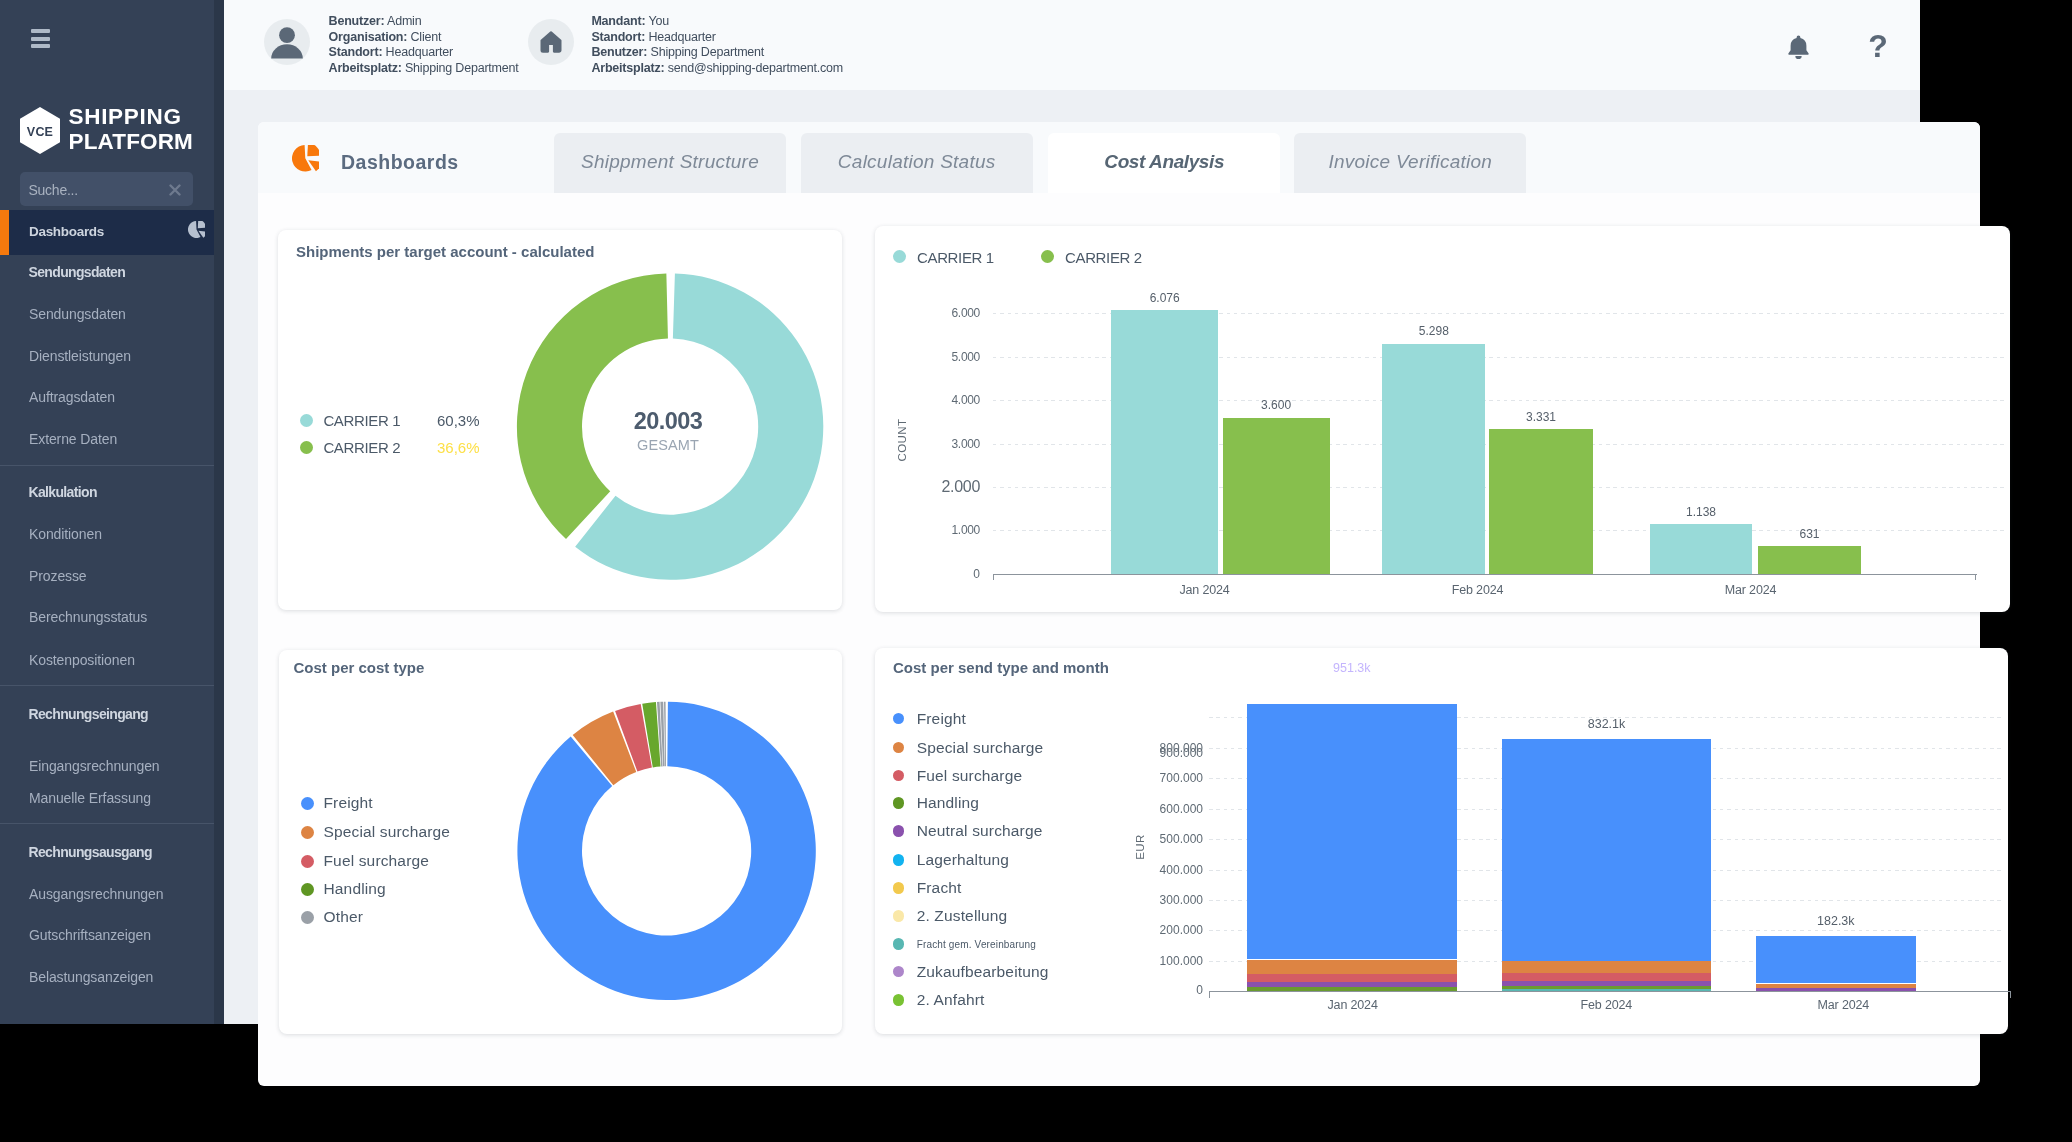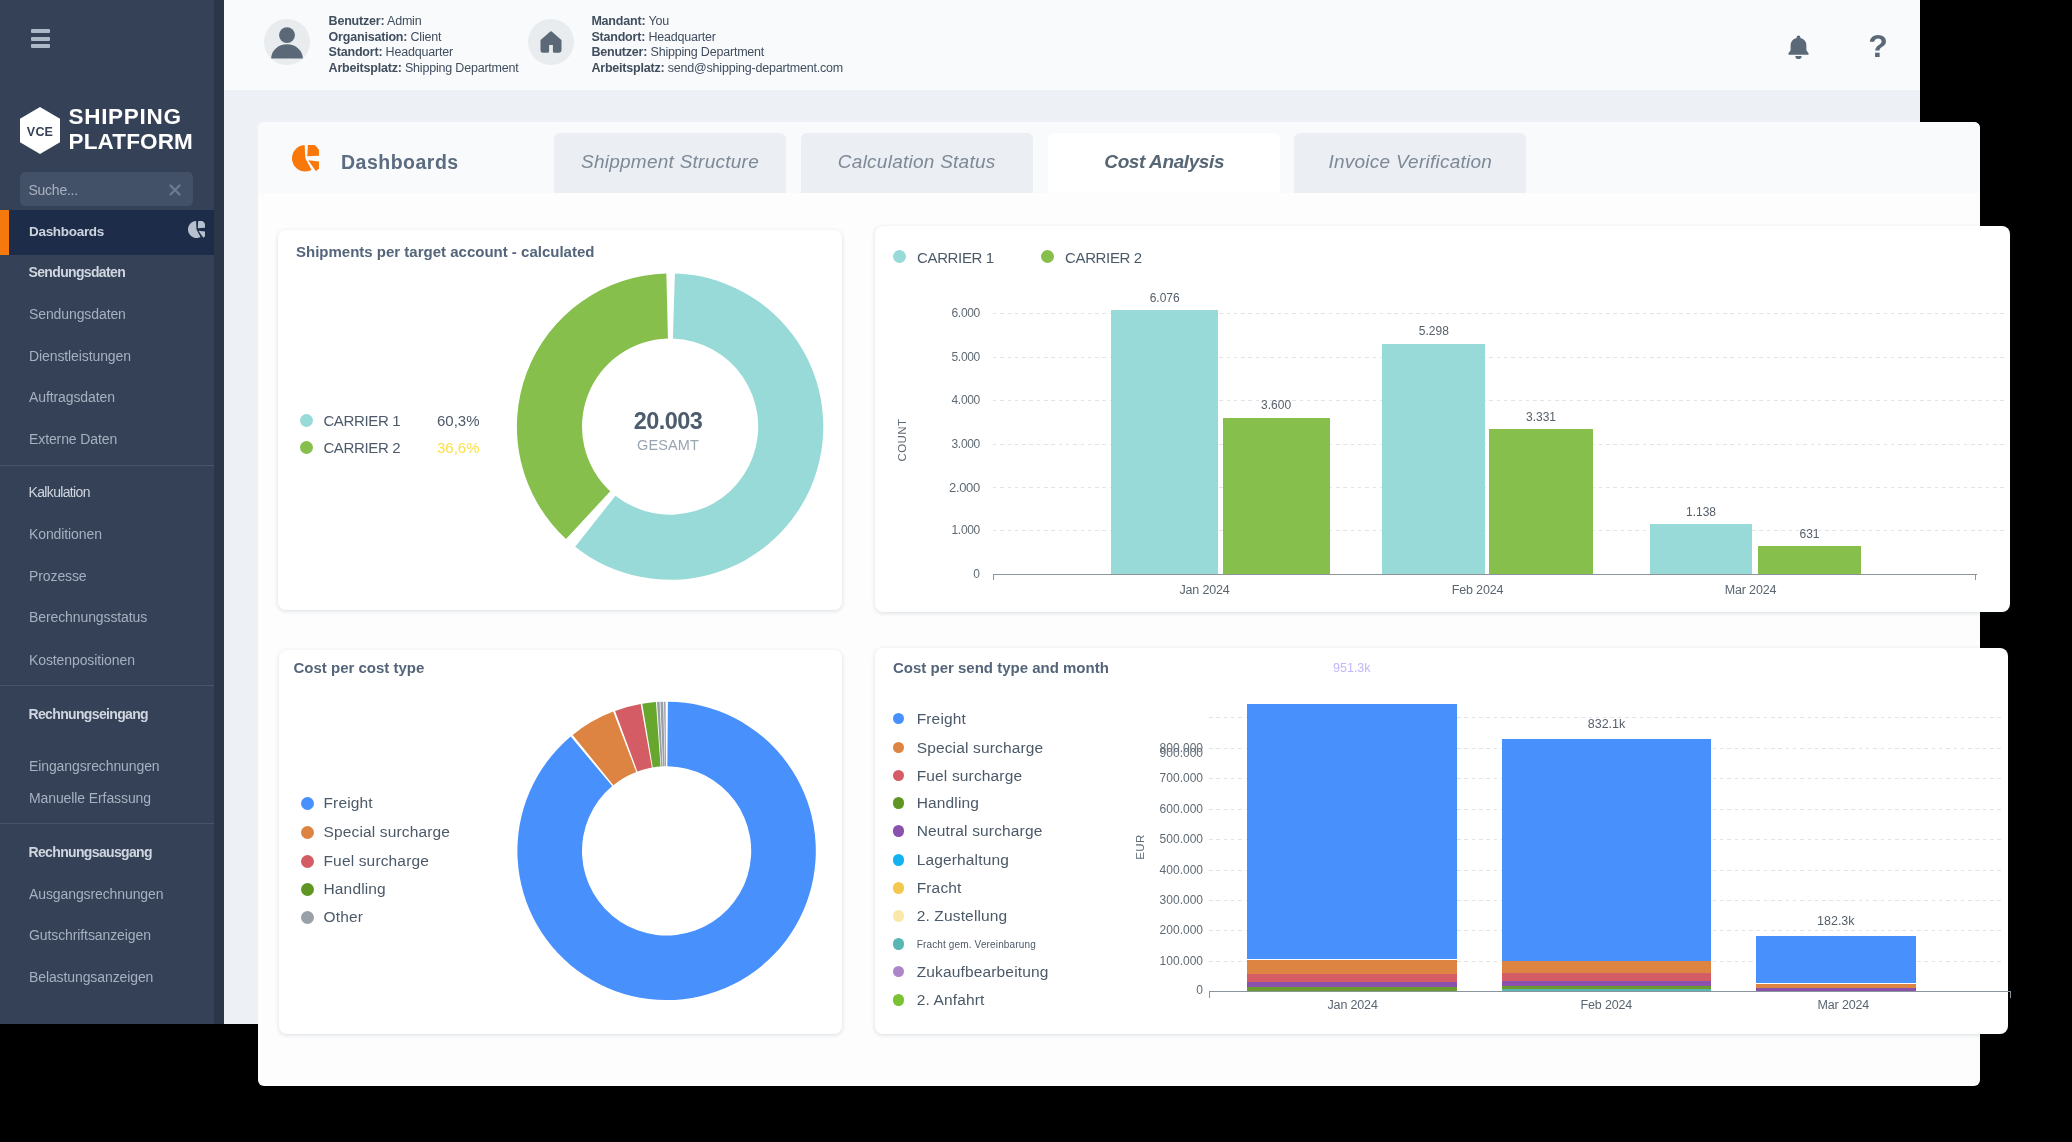--- a/index.html
+++ b/index.html
@@ -31,21 +31,21 @@
     <path d="M13.30 13.30 L19.54 25.04 A13.3 13.3 0 1 1 12.60 0.02 Z" fill="#b6c0cf"></path>
     <path d="M15.30 11.30 L16.00 -1.98 A13.3 13.3 0 0 1 28.58 10.60 Z" fill="#b6c0cf"></path>
     <path d="M16.30 15.30 L29.50 16.92 A13.3 13.3 0 0 1 23.93 26.19 Z" fill="#b6c0cf"></path>
   </svg>
 <div class="a cy" style="left:28.5px;top:271.8px;color:#cfd6e0;font-size:14px;font-weight:bold;letter-spacing:-0.65px">Sendungsdaten</div>
 <div class="a cy" style="left:29px;top:313.6px;color:#a6b0c0;font-size:14px;letter-spacing:-0.1px">Sendungsdaten</div>
 <div class="a cy" style="left:29px;top:355.5px;color:#a6b0c0;font-size:14px;letter-spacing:-0.1px">Dienstleistungen</div>
 <div class="a cy" style="left:29px;top:397.4px;color:#a6b0c0;font-size:14px;letter-spacing:-0.1px">Auftragsdaten</div>
 <div class="a cy" style="left:29px;top:439.2px;color:#a6b0c0;font-size:14px;letter-spacing:-0.1px">Externe Daten</div>
 <div class="a" style="left:0;top:465.2px;width:214px;height:1px;background:#475469"></div>
-<div class="a cy" style="left:28.5px;top:492.2px;color:#cfd6e0;font-size:14px;font-weight:normal;letter-spacing:-0.65px">Kalkulation</div>
+<div class="a cy" style="left:28.5px;top:492.2px;color:#cfd6e0;font-size:14px;font-weight:bold;letter-spacing:-0.65px">Kalkulation</div>
 <div class="a cy" style="left:29px;top:534px;color:#a6b0c0;font-size:14px;letter-spacing:-0.1px">Konditionen</div>
 <div class="a cy" style="left:29px;top:576px;color:#a6b0c0;font-size:14px;letter-spacing:-0.1px">Prozesse</div>
 <div class="a cy" style="left:29px;top:617.3px;color:#a6b0c0;font-size:14px;letter-spacing:-0.1px">Berechnungsstatus</div>
 <div class="a cy" style="left:29px;top:660px;color:#a6b0c0;font-size:14px;letter-spacing:-0.1px">Kostenpositionen</div>
 <div class="a" style="left:0;top:684.8px;width:214px;height:1px;background:#475469"></div>
 <div class="a cy" style="left:28.5px;top:714.2px;color:#cfd6e0;font-size:14px;font-weight:bold;letter-spacing:-0.65px">Rechnungseingang</div>
 <div class="a cy" style="left:29px;top:766px;color:#a6b0c0;font-size:14px;letter-spacing:-0.1px">Eingangsrechnungen</div>
 <div class="a cy" style="left:29px;top:797.9px;color:#a6b0c0;font-size:14px;letter-spacing:-0.1px">Manuelle Erfassung</div>
 <div class="a" style="left:0;top:823.2px;width:214px;height:1px;background:#475469"></div>
 <div class="a cy" style="left:28.5px;top:851.9px;color:#cfd6e0;font-size:14px;font-weight:bold;letter-spacing:-0.65px">Rechnungsausgang</div>
@@ -109,21 +109,21 @@
   </svg>
 <div class="a ct" style="left:668px;top:421.3px;font-size:23.5px;font-weight:bold;letter-spacing:-0.6px;color:#4d5c6e">20.003</div>
 <div class="a ct" style="left:668px;top:445.4px;font-size:14.5px;color:#9aa5b2;letter-spacing:0.1px">GESAMT</div>
 <div class="a" style="left:893px;top:250.4px;width:13px;height:13px;border-radius:50%;background:#98dad8"></div>
 <div class="a cy" style="left:917px;top:256.9px;font-size:15px;letter-spacing:-0.35px;color:#4b5968">CARRIER 1</div>
 <div class="a" style="left:1041px;top:250.4px;width:13px;height:13px;border-radius:50%;background:#87bf4d"></div>
 <div class="a cy" style="left:1065px;top:256.9px;font-size:15px;letter-spacing:-0.35px;color:#4b5968">CARRIER 2</div>
 <div class="a" style="left:992.5px;top:530.3px;width:1013px;height:1px;background:repeating-linear-gradient(90deg,#e1e5e9 0 3.5px,transparent 3.5px 7.3px)"></div>
 <div class="a cy" style="left:900px;top:530.3px;width:80px;text-align:right;font-size:12px;letter-spacing:-0.3px;color:#5f6a74">1.000</div>
 <div class="a" style="left:992.5px;top:486.9px;width:1013px;height:1px;background:repeating-linear-gradient(90deg,#e1e5e9 0 3.5px,transparent 3.5px 7.3px)"></div>
-<div class="a cy" style="left:900px;top:486.9px;width:80px;text-align:right;font-size:13px;letter-spacing:-0.3px;color:#5f6a74">2.000</div>
+<div class="a cy" style="left:900px;top:486.9px;width:80px;text-align:right;font-size:16px;letter-spacing:-0.3px;color:#5f6a74">2.000</div>
 <div class="a" style="left:992.5px;top:443.5px;width:1013px;height:1px;background:repeating-linear-gradient(90deg,#e1e5e9 0 3.5px,transparent 3.5px 7.3px)"></div>
 <div class="a cy" style="left:900px;top:443.5px;width:80px;text-align:right;font-size:12px;letter-spacing:-0.3px;color:#5f6a74">3.000</div>
 <div class="a" style="left:992.5px;top:400.1px;width:1013px;height:1px;background:repeating-linear-gradient(90deg,#e1e5e9 0 3.5px,transparent 3.5px 7.3px)"></div>
 <div class="a cy" style="left:900px;top:400.1px;width:80px;text-align:right;font-size:12px;letter-spacing:-0.3px;color:#5f6a74">4.000</div>
 <div class="a" style="left:992.5px;top:356.7px;width:1013px;height:1px;background:repeating-linear-gradient(90deg,#e1e5e9 0 3.5px,transparent 3.5px 7.3px)"></div>
 <div class="a cy" style="left:900px;top:356.7px;width:80px;text-align:right;font-size:12px;letter-spacing:-0.3px;color:#5f6a74">5.000</div>
 <div class="a" style="left:992.5px;top:313.3px;width:1013px;height:1px;background:repeating-linear-gradient(90deg,#e1e5e9 0 3.5px,transparent 3.5px 7.3px)"></div>
 <div class="a cy" style="left:900px;top:313.3px;width:80px;text-align:right;font-size:12px;letter-spacing:-0.3px;color:#5f6a74">6.000</div>
 <div class="a cy" style="left:900px;top:573.7px;width:80px;text-align:right;font-size:12px;color:#5f6a74">0</div>
 <div class="a" style="left:992.5px;top:573.7px;width:984px;height:1.2px;background:#8c949c"></div>

